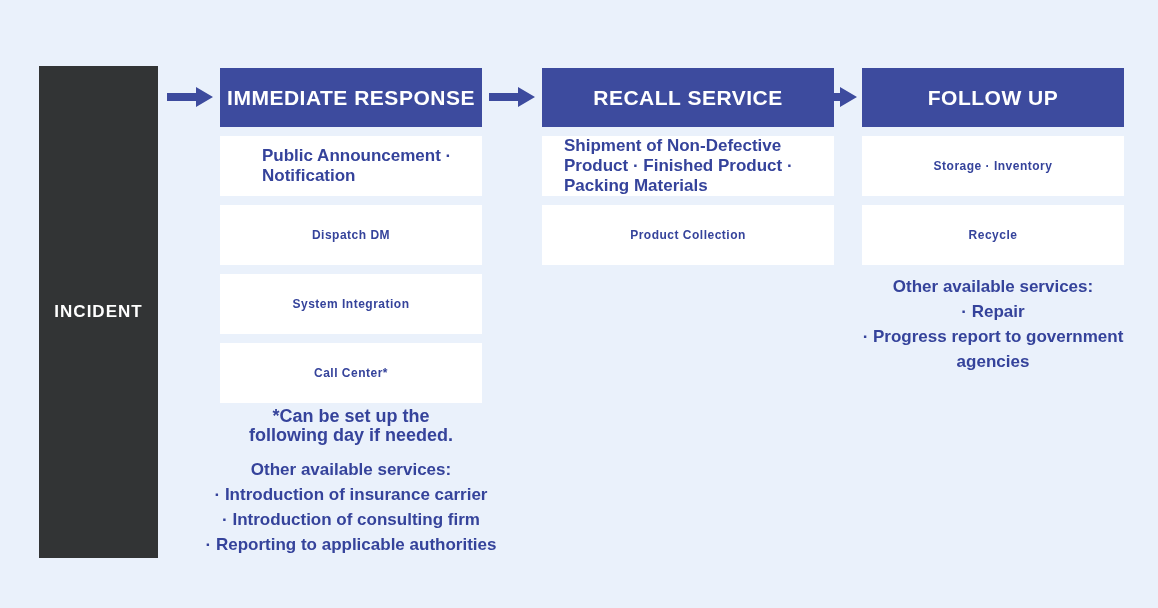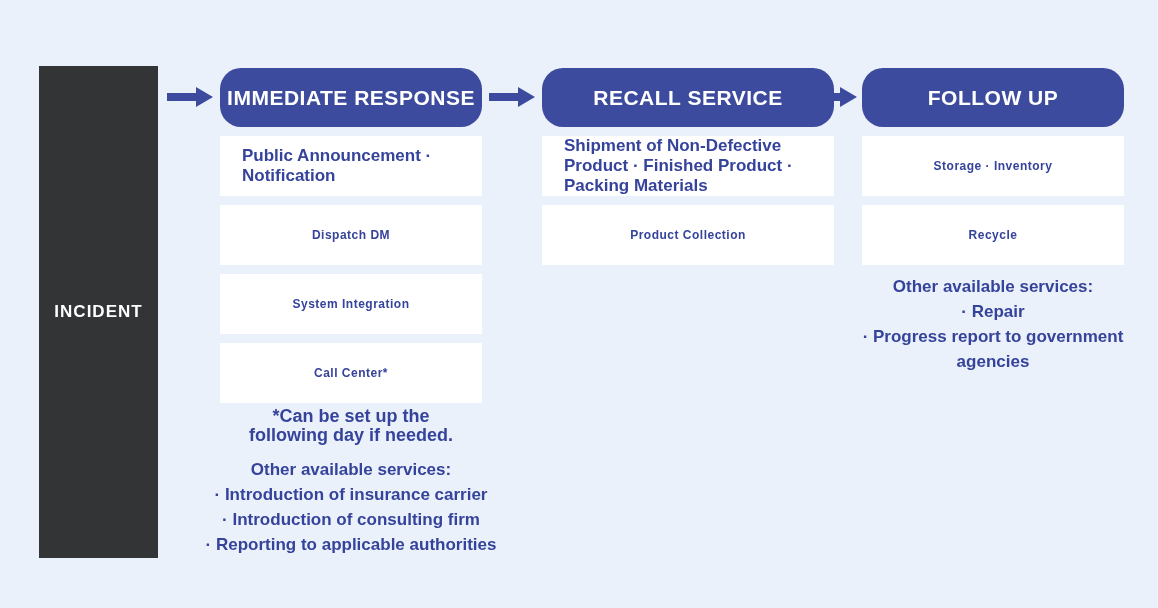--- a/index.html
+++ b/index.html
@@ -25,32 +25,32 @@
   .a3{left:811px; top:84px;}
 
   .col{position:absolute; top:68px;}
   .col1{left:220px; width:262px;}
   .col2{left:542px; width:292px;}
   .col3{left:862px; width:262px;}
 
   .hdr{
     height:59px; margin-bottom:9px; background:var(--header_bg);
     color:var(--header_text); display:flex; align-items:center; justify-content:center;
-    font-weight:bold; font-size:21px; letter-spacing:0.5px; white-space:nowrap;border-radius:21px;
+    font-weight:bold; font-size:21px; letter-spacing:0.5px; white-space:nowrap;
   }
 
   .box{
     height:60px; margin-bottom:9px; background:var(--box_bg); color:var(--text_blue);
     display:flex; flex-direction:column; justify-content:center; align-items:center;
     font-weight:bold; font-size:12px; letter-spacing:0.5px; text-align:center;
   }
   .box .line{white-space:nowrap;}
   .box.multiline{font-size:17px; line-height:20px; letter-spacing:0;}
   .box.left{align-items:flex-start; text-align:left;}
-  .box.pad40{padding-left:22px;}
+  .box.pad40{padding-left:42px;}
   .box.pad20{padding-left:22px;}
 
   .footnote{
     margin-top:-5px; text-align:center; color:var(--text_blue);
     font-weight:bold; font-size:18px; line-height:19px;
   }
 
   .services{
     margin-top:12px; text-align:center; color:var(--text_blue);
     font-weight:bold; font-size:17px; line-height:25px;

